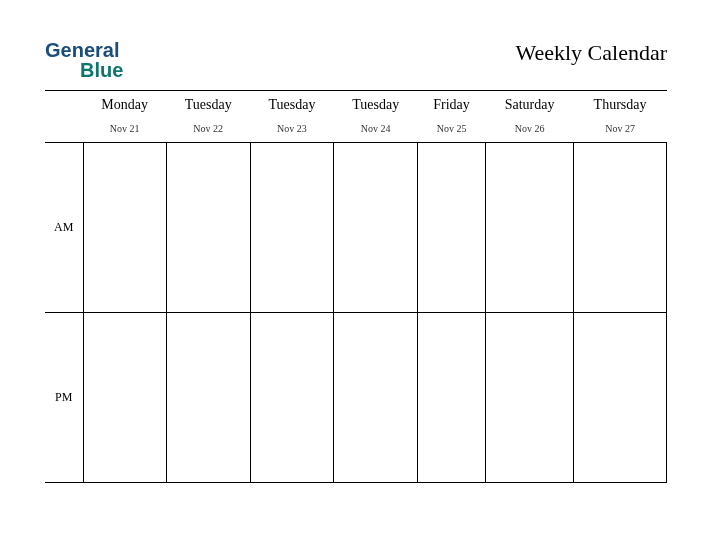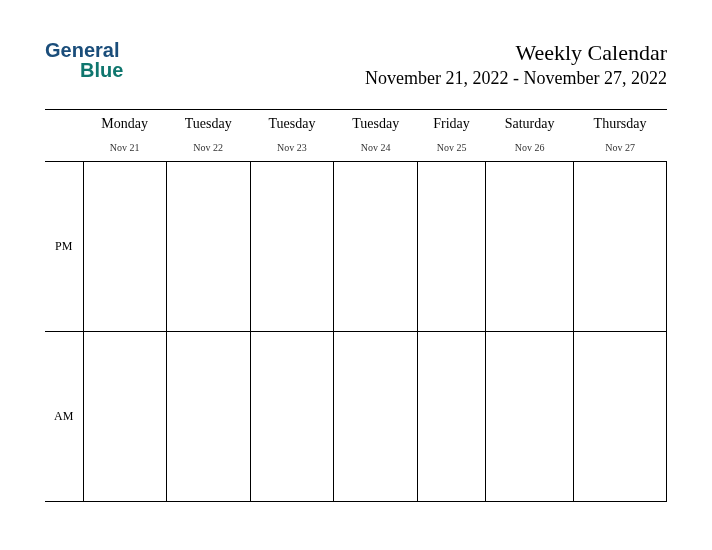--- a/index.html
+++ b/index.html
@@ -12,21 +12,21 @@
       height: 550px;
       background: #ffffff;
       font-family: Georgia, 'Times New Roman', serif;
       padding: 40px 45px 55px 45px;
       color: #000000;
     }
     .header {
       display: flex;
       justify-content: space-between;
       align-items: flex-start;
-      margin-bottom: 20px;
+      margin-bottom: 10px;
     }
     .logo {
       display: flex;
       flex-direction: column;
       line-height: 1;
       font-family: Arial, sans-serif;
       font-weight: bold;
     }
     .logo-top {
       font-size: 20px;
@@ -97,21 +97,20 @@
 </head>
 <body>
 
 <div class="header">
   <div class="logo">
     <span class="logo-top">General</span>
     <span class="logo-bottom">Blue</span>
   </div>
   <div class="header-titles">
     <div class="title">Weekly Calendar</div>
-    <div class="subtitle">November 21, 2022 - November 27, 2022</div>
   </div>
 </div>
 
 <hr class="header-divider">
 
 <table class="calendar-table">
   <thead>
     <tr>
       <th class="time-col empty-corner"></th>
       <th class="day-col">
@@ -139,31 +138,31 @@
         <div class="day-date">Nov 26</div>
       </th>
       <th class="day-col">
         <div class="day-name">Thursday</div>
         <div class="day-date">Nov 27</div>
       </th>
     </tr>
   </thead>
   <tbody>
     <tr>
-      <td class="time-label-cell">PM</td>
+      <td class="time-label-cell">AM</td>
       <td></td>
       <td></td>
       <td></td>
       <td></td>
       <td></td>
       <td></td>
       <td></td>
     </tr>
     <tr>
-      <td class="time-label-cell">AM</td>
+      <td class="time-label-cell">PM</td>
       <td></td>
       <td></td>
       <td></td>
       <td></td>
       <td></td>
       <td></td>
       <td></td>
     </tr>
   </tbody>
 </table>

